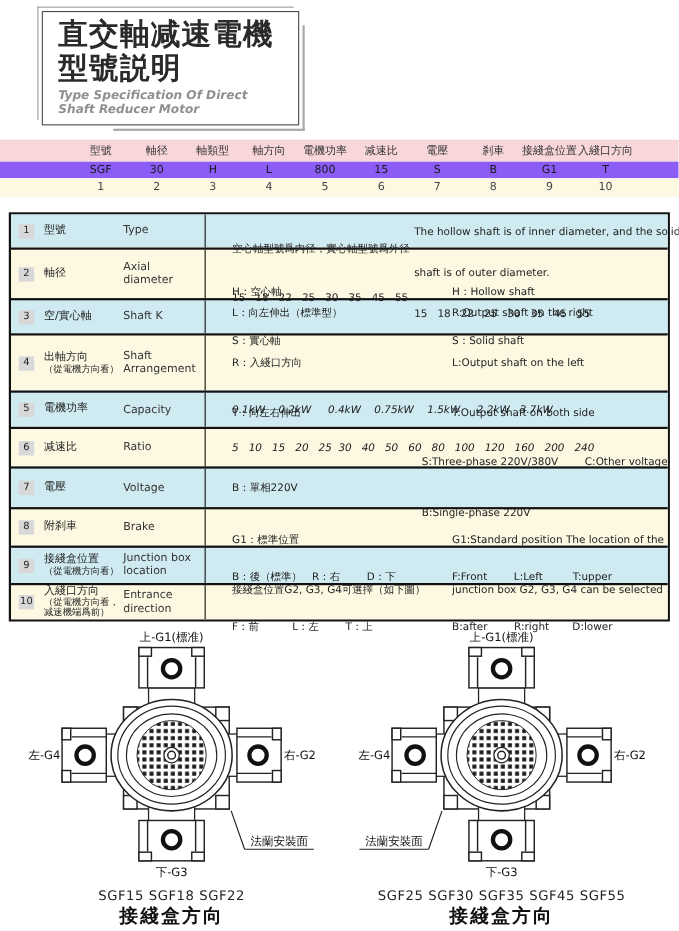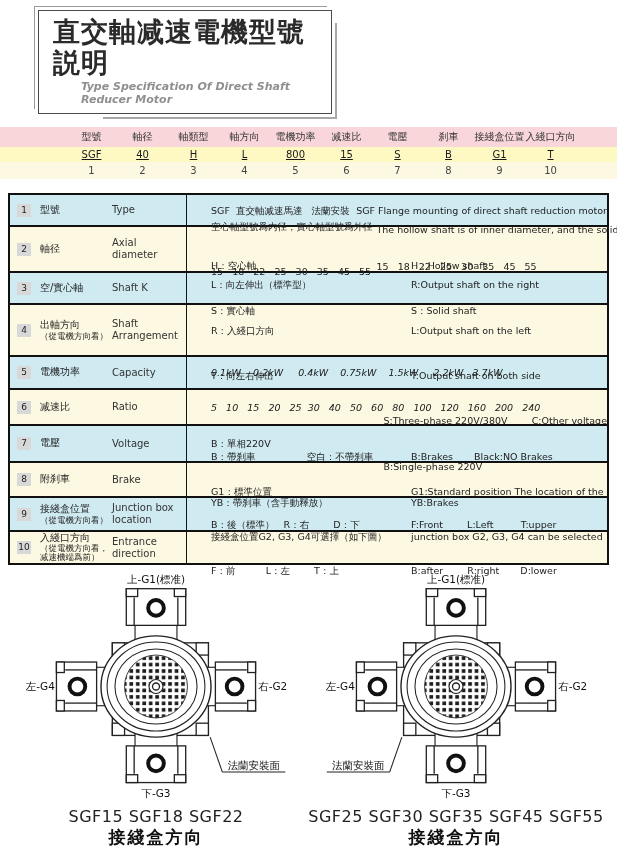--- a/index.html
+++ b/index.html
@@ -3,39 +3,39 @@
 <meta charset="utf-8">
 <style>
   * { box-sizing: border-box; }
   html,body { margin:0; padding:0; }
   body {
     width:617px; height:846px; background:#ffffff; overflow:hidden;
     font-family:"DejaVu Sans", sans-serif; color:#1a1a1a; position:relative;
   }
 
   
-  .title-wrap { position:relative; margin:10px 0 0 38px; width:294px; }
+  .title-wrap { position:relative; margin:10px 0 0 38px; width:234px; }
   .title-box  { position:relative; border:1.5px solid #4a4a4a; background:#fff; padding:5px 10px 7px 14px; }
   .title-box::before {
     content:""; position:absolute; top:-5px; left:-5px; width:100%; height:100%;
     border-top:1.5px solid #9a9a9a; border-left:1.5px solid #9a9a9a; pointer-events:none;
   }
   .title-box::after {
     content:""; position:absolute; right:-6px; bottom:-6px; width:calc(100% - 60px); height:calc(100% - 8px);
     border-bottom:2.5px solid #a8a8a8; border-right:2px solid #a8a8a8; pointer-events:none;
   }
   .title-zh { font-size:27px; font-weight:bold; letter-spacing:1px; color:#2a2a2a; line-height:1.15; }
-  .title-en { font-size:11px; font-style:italic; color:#8f8f8f; margin-top:2px; font-weight:bold;margin-left:28px; }
+  .title-en { font-size:11px; font-style:italic; color:#8f8f8f; margin-top:2px; font-weight:bold; }
 
   
   .code-table { margin-top:13px; width:617px; }
   .crow { display:grid; grid-template-columns:66px repeat(10,51px) 1fr; align-items:center; }
   .crow div { text-align:center; font-size:10px; }
   .crow.hdr  { background:#f8d6da; height:20px; color:#333; }
-  .crow.vals { background:#fef9c3; height:15px;text-decoration:underline; }
+  .crow.vals { background:#8b5cf6; height:15px; }
   .crow.pos  { background:#fdf8e2; height:17px; color:#444; }
 
   
   .spec-table { margin:14px 0 0 8px; width:601px; border:2px solid #111; background:#fff; }
   .srow { display:flex; border-top:2px solid #111; }
   .srow:first-child { border-top:none; }
   .srow.cyan { background:#cfeaf1; }
   .srow.yellow { background:#fdf8e2; }
   .left-cell { width:177px; flex:none; border-right:1.5px solid #111; display:flex; align-items:center; padding:3px 3px 3px 7px; }
   .badge { width:14px; height:13px; background:#d8d8d8; color:#222; font-size:9px; line-height:13px; text-align:center; margin-right:9px; flex:none; }
@@ -44,21 +44,21 @@
   .en-label { font-size:10px; color:#333; line-height:1.2; }
   .content { flex:1; display:flex; align-items:center; min-width:0; }
   .ccol { flex:1; font-size:9.5px; line-height:1.6; white-space:pre; color:#222; }
   .ccol.zh { padding-left:24px; }
   .ccol.en { padding-left:4px; }
   .content.full { padding-left:24px; font-size:9.5px; white-space:pre;font-style:italic; }
 
   
   .diagrams { display:flex; margin:6px 6px 0 6px; }
   .diagram { width:300px; text-align:center; }
-  .dg-models { font-size:16px; color:#222; margin-top:1px; letter-spacing:0.5px; }
+  .dg-models { font-size:12px; color:#222; margin-top:1px; letter-spacing:0.5px; }
   .dg-cap { font-size:17px; color:#111; font-weight:bold; letter-spacing:2px; }
   svg text { font-family:"DejaVu Sans", sans-serif; fill:#111; }
 </style>
 </head>
 <body>
 
 <div class="title-wrap">
   <div class="title-box">
     <div class="title-zh">直交軸减速電機型號説明</div>
     <div class="title-en">Type Specification Of Direct Shaft Reducer Motor</div>
@@ -76,21 +76,21 @@
     <div>减速比</div>
     <div>電壓</div>
     <div>刹車</div>
     <div>接綫盒位置</div>
     <div>入綫口方向</div>
     <div></div>
   </div>
   <div class="crow vals">
     <div></div>
     <div>SGF</div>
-    <div>40</div>
+    <div>30</div>
     <div>H</div>
     <div>L</div>
     <div>800</div>
     <div>15</div>
     <div>S</div>
     <div>B</div>
     <div>G1</div>
     <div>T</div>
     <div></div>
   </div>
@@ -113,41 +113,38 @@
 <div class="spec-table">
 
   <div class="srow cyan" style="height:30px">
     <div class="left-cell">
       <span class="badge">1</span>
       <div class="zh-label">
           <div>型號</div>
         </div>
       <div class="en-label">Type</div>
     </div>
-    <div class="content">
-      <div class="ccol zh"><div>SGF  直交軸减速馬達   法蘭安裝</div></div>
-      <div class="ccol en"><div>SGF Flange mounting of direct shaft reduction motor</div></div>
-    </div>
   </div>
 
   <div class="srow yellow" style="height:46px">
     <div class="left-cell">
       <span class="badge">2</span>
       <div class="zh-label">
           <div>軸径</div>
         </div>
       <div class="en-label">Axial diameter</div>
     </div>
     <div class="content">
       <div class="ccol zh">
         <div>空心軸型號爲内径，實心軸型號爲外径</div>
         <div>15   18   22   25   30   35   45   55</div>
       </div>
       <div class="ccol en" style="line-height:1.3">
         <div>The hollow shaft is of inner diameter, and the solid</div>
+        <div>shaft is of outer diameter.</div>
         <div>15   18   22   25   30   35   45   55</div>
       </div>
     </div>
   </div>
 
   <div class="srow cyan" style="height:32px">
     <div class="left-cell">
       <span class="badge">3</span>
       <div class="zh-label">
           <div>空/實心軸</div>
@@ -230,30 +227,20 @@
     </div>
   </div>
 
   <div class="srow yellow" style="height:35px">
     <div class="left-cell">
       <span class="badge">8</span>
       <div class="zh-label">
           <div>附刹車</div>
         </div>
       <div class="en-label">Brake</div>
-    </div>
-    <div class="content">
-      <div class="ccol zh">
-        <div>B：帶刹車                 空白：不帶刹車</div>
-        <div>YB：帶刹車（含手動釋放）</div>
-      </div>
-      <div class="ccol en">
-        <div>B:Brakes       Black:NO Brakes</div>
-        <div>YB:Brakes</div>
-      </div>
     </div>
   </div>
 
   <div class="srow cyan" style="height:34px">
     <div class="left-cell">
       <span class="badge">9</span>
       <div class="zh-label">
         <div>接綫盒位置</div>
         <div class="sub">（從電機方向看）</div>
       </div>

